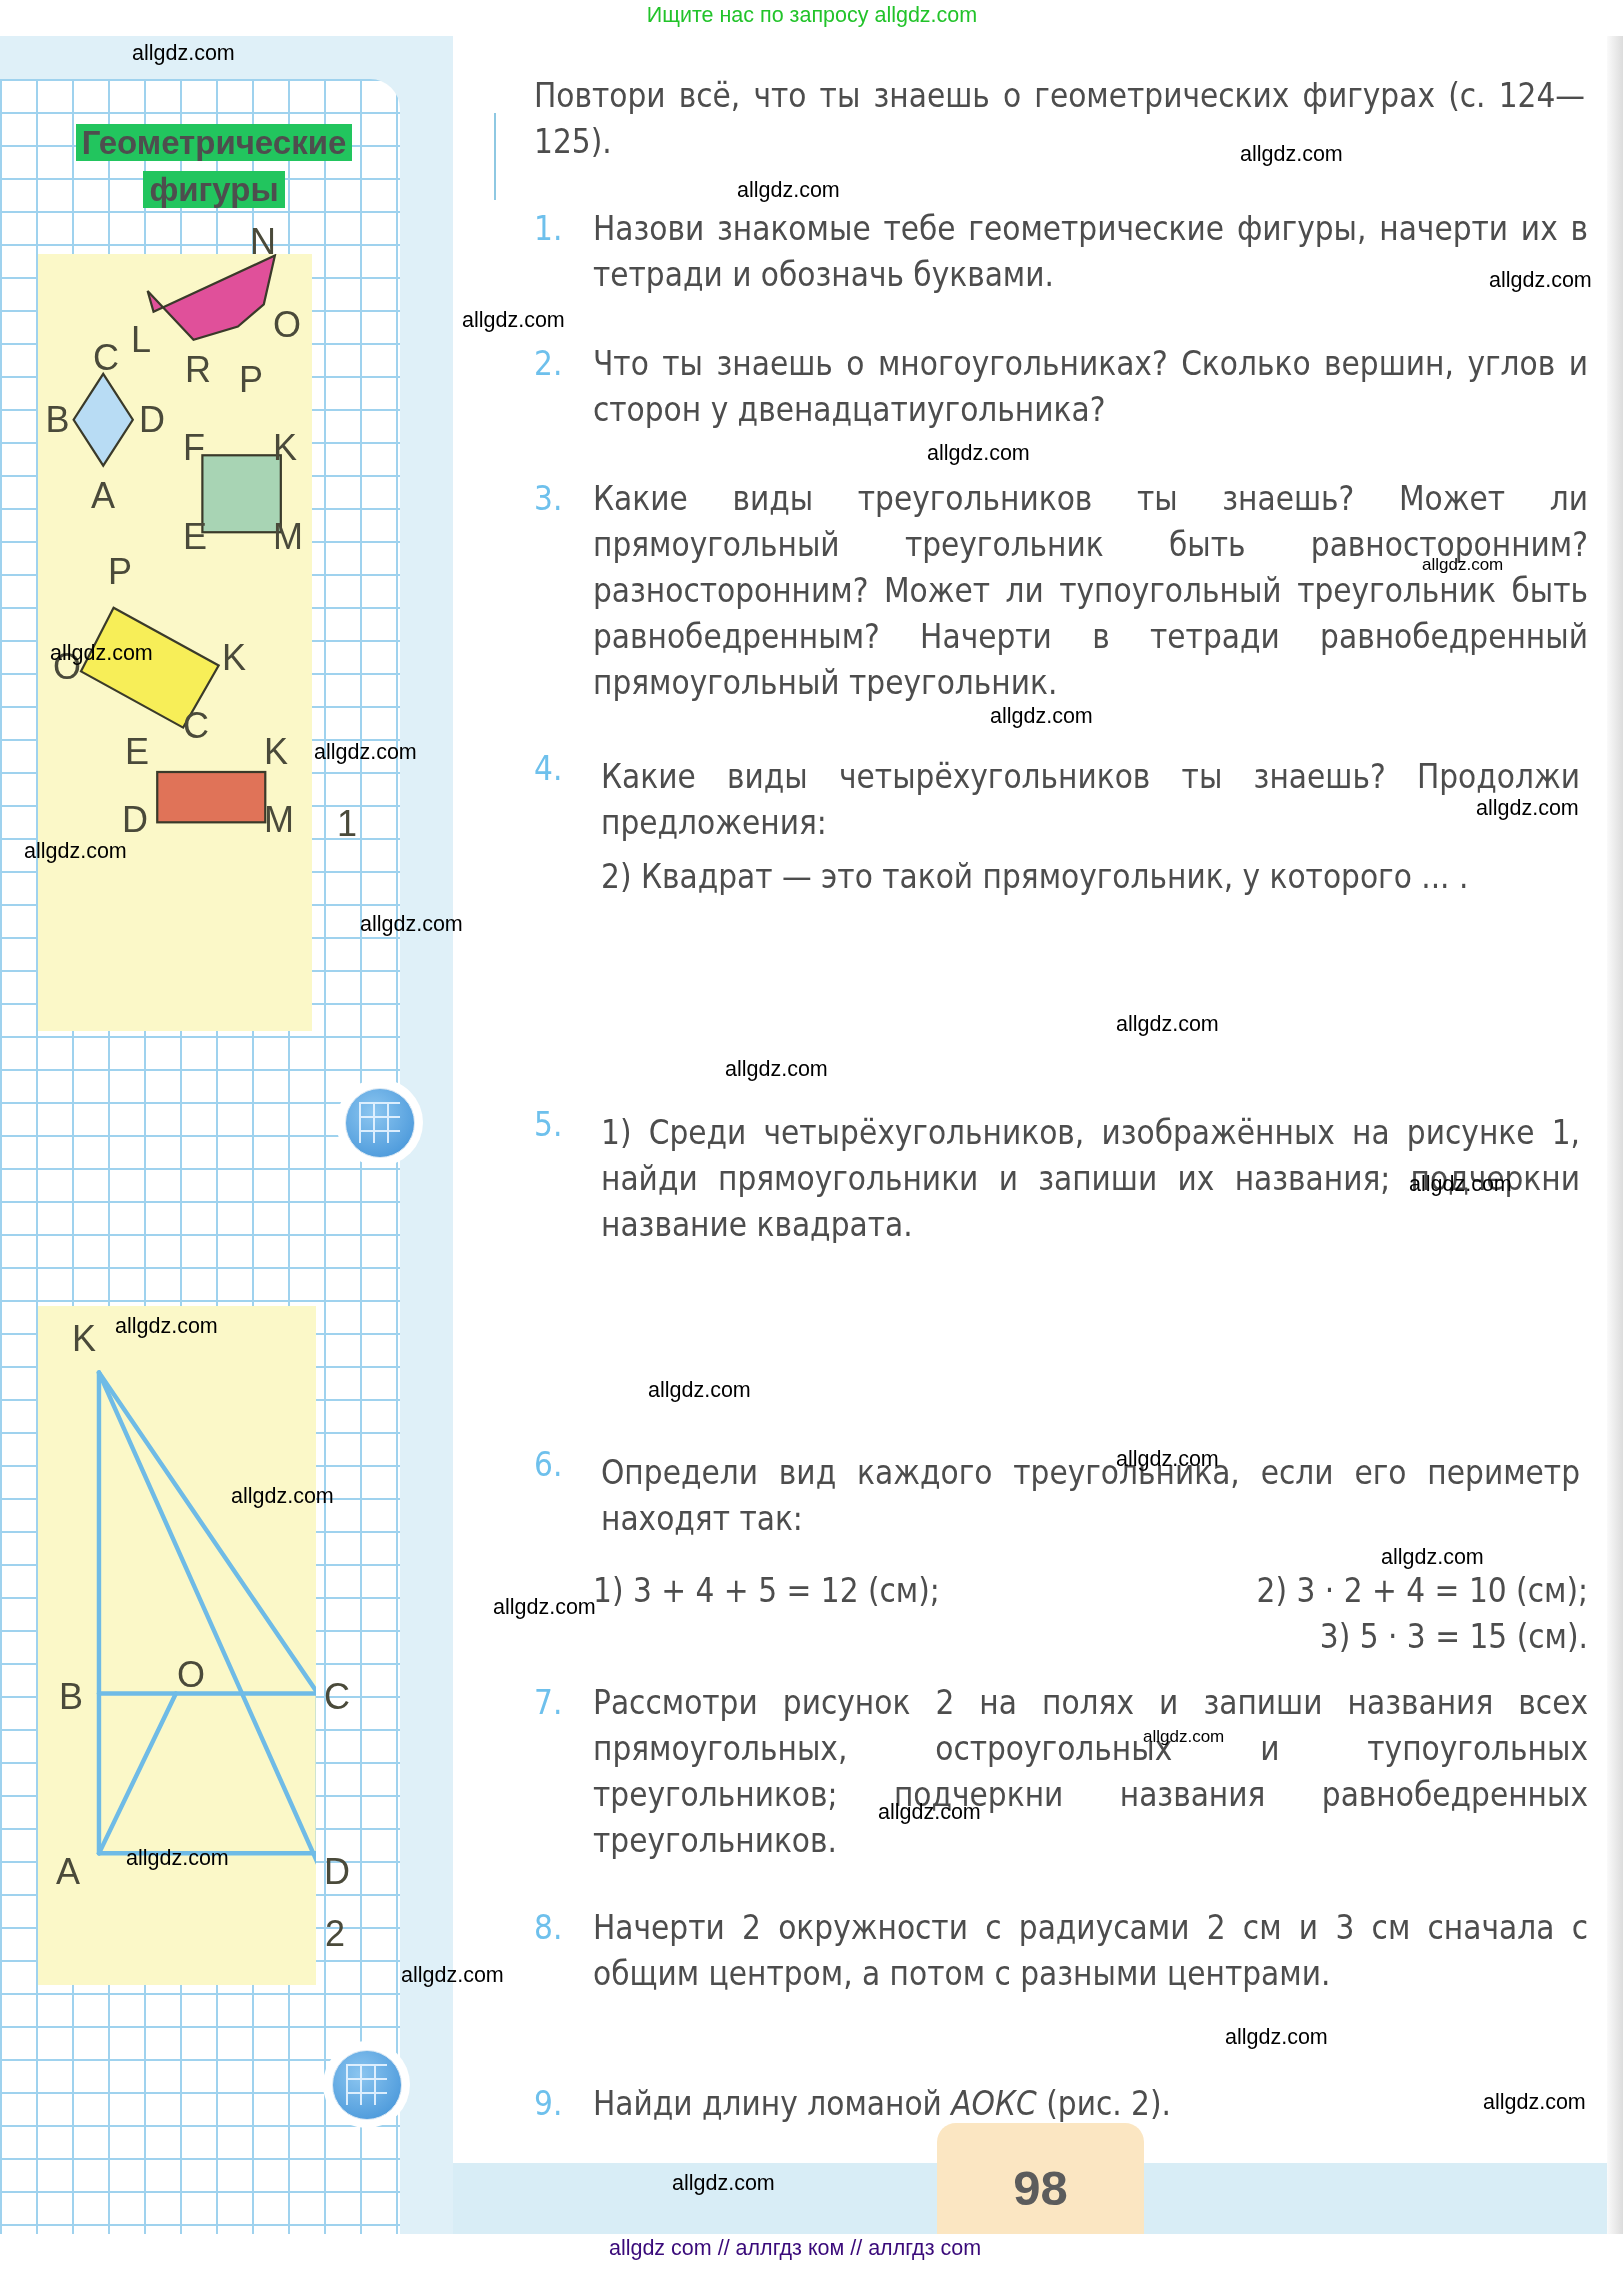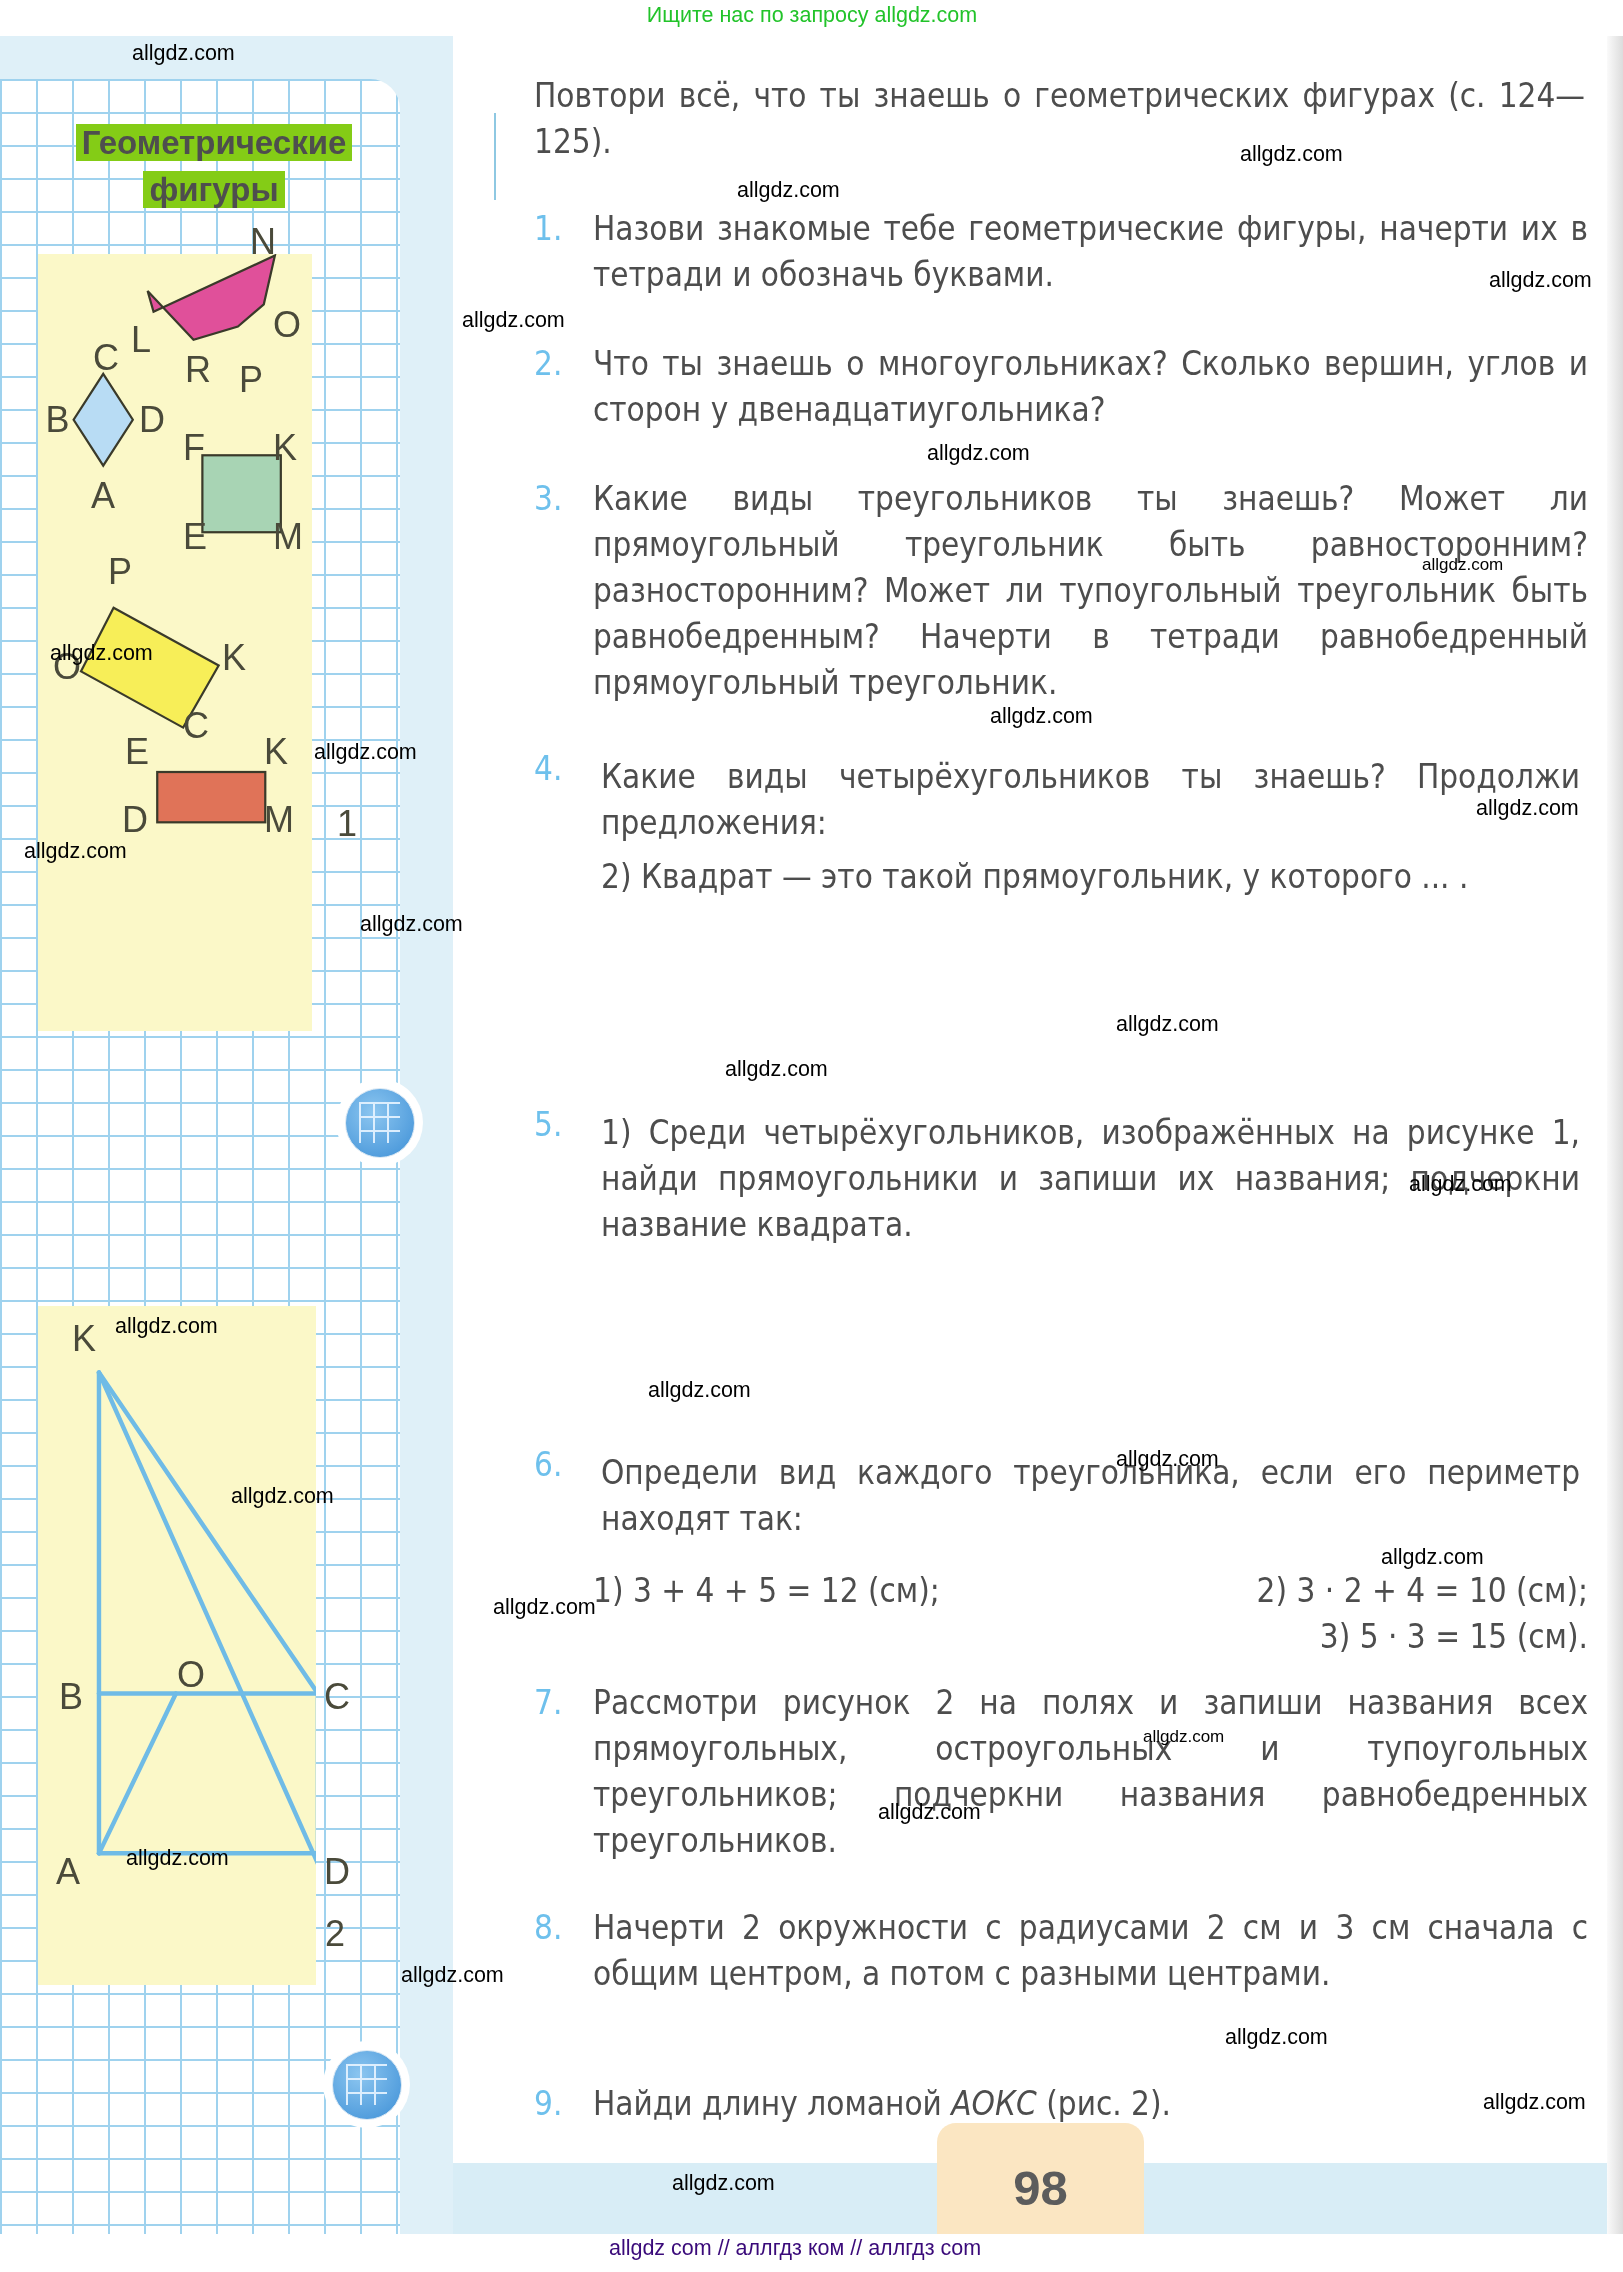--- a/index.html
+++ b/index.html
@@ -6,21 +6,21 @@
   body{width:1624px;height:2273px;position:relative;background:#ffffff;overflow:hidden;font-family:"Liberation Sans","DejaVu Sans",sans-serif;}
   .top-banner{position:absolute;top:3px;left:0;width:1624px;text-align:center;color:#22c32a;font-size:21.5px;font-family:"Liberation Sans",sans-serif;}
   .bottom-banner{position:absolute;top:2236px;left:0;width:1590px;text-align:center;color:#3a0a7a;font-size:21.5px;}
   
   .page{position:absolute;left:0;top:36px;width:1624px;height:2198px;}
   .margin{position:absolute;left:0;top:0;width:453px;height:2198px;background:#dff0f8;}
   .grid{position:absolute;left:0;top:43px;width:400px;height:2155px;background-color:#ffffff;
     background-image:linear-gradient(#9fd2ee 2.2px,transparent 2.2px),linear-gradient(90deg,#9fd2ee 2.2px,transparent 2.2px);
     background-size:36px 33px;border-top-right-radius:30px;}
   .margin-title{position:absolute;left:44px;top:83px;width:340px;text-align:center;font-weight:bold;font-size:33px;line-height:47px;color:#4e4e4e;background:transparent;}
-  .margin-title span{background:#84cc16;padding:0 6px;}
+  .margin-title span{background:#22c55e;padding:0 6px;}
   .fig-box{position:absolute;background:#fbf8c8;}
   .fig1{left:38px;top:218px;width:274px;height:777px;}
   .fig2{left:38px;top:1270px;width:278px;height:679px;}
   .grid-badge{position:absolute;width:87px;height:87px;border-radius:50%;background:#fff;display:flex;align-items:center;justify-content:center;}
   .grid-badge .disc{width:68px;height:68px;border-radius:50%;background:radial-gradient(circle at 40% 35%,#8cc6f0,#3d8fd6);position:relative;overflow:hidden;border:1.5px solid #d9e8f4;}
   .grid-badge .disc:before{content:"";position:absolute;left:13.3px;top:13.3px;width:41px;height:41px;
     background-image:linear-gradient(#e8f4ff 2.2px,transparent 2.2px),linear-gradient(90deg,#e8f4ff 2.2px,transparent 2.2px);background-size:14px 14px;opacity:.9;}
   .badge1{left:336px;top:1043px;}
   .badge2{left:323px;top:2005px;}
   .content{position:absolute;left:453px;top:0;width:1154px;height:2161px;background:#ffffff;}

